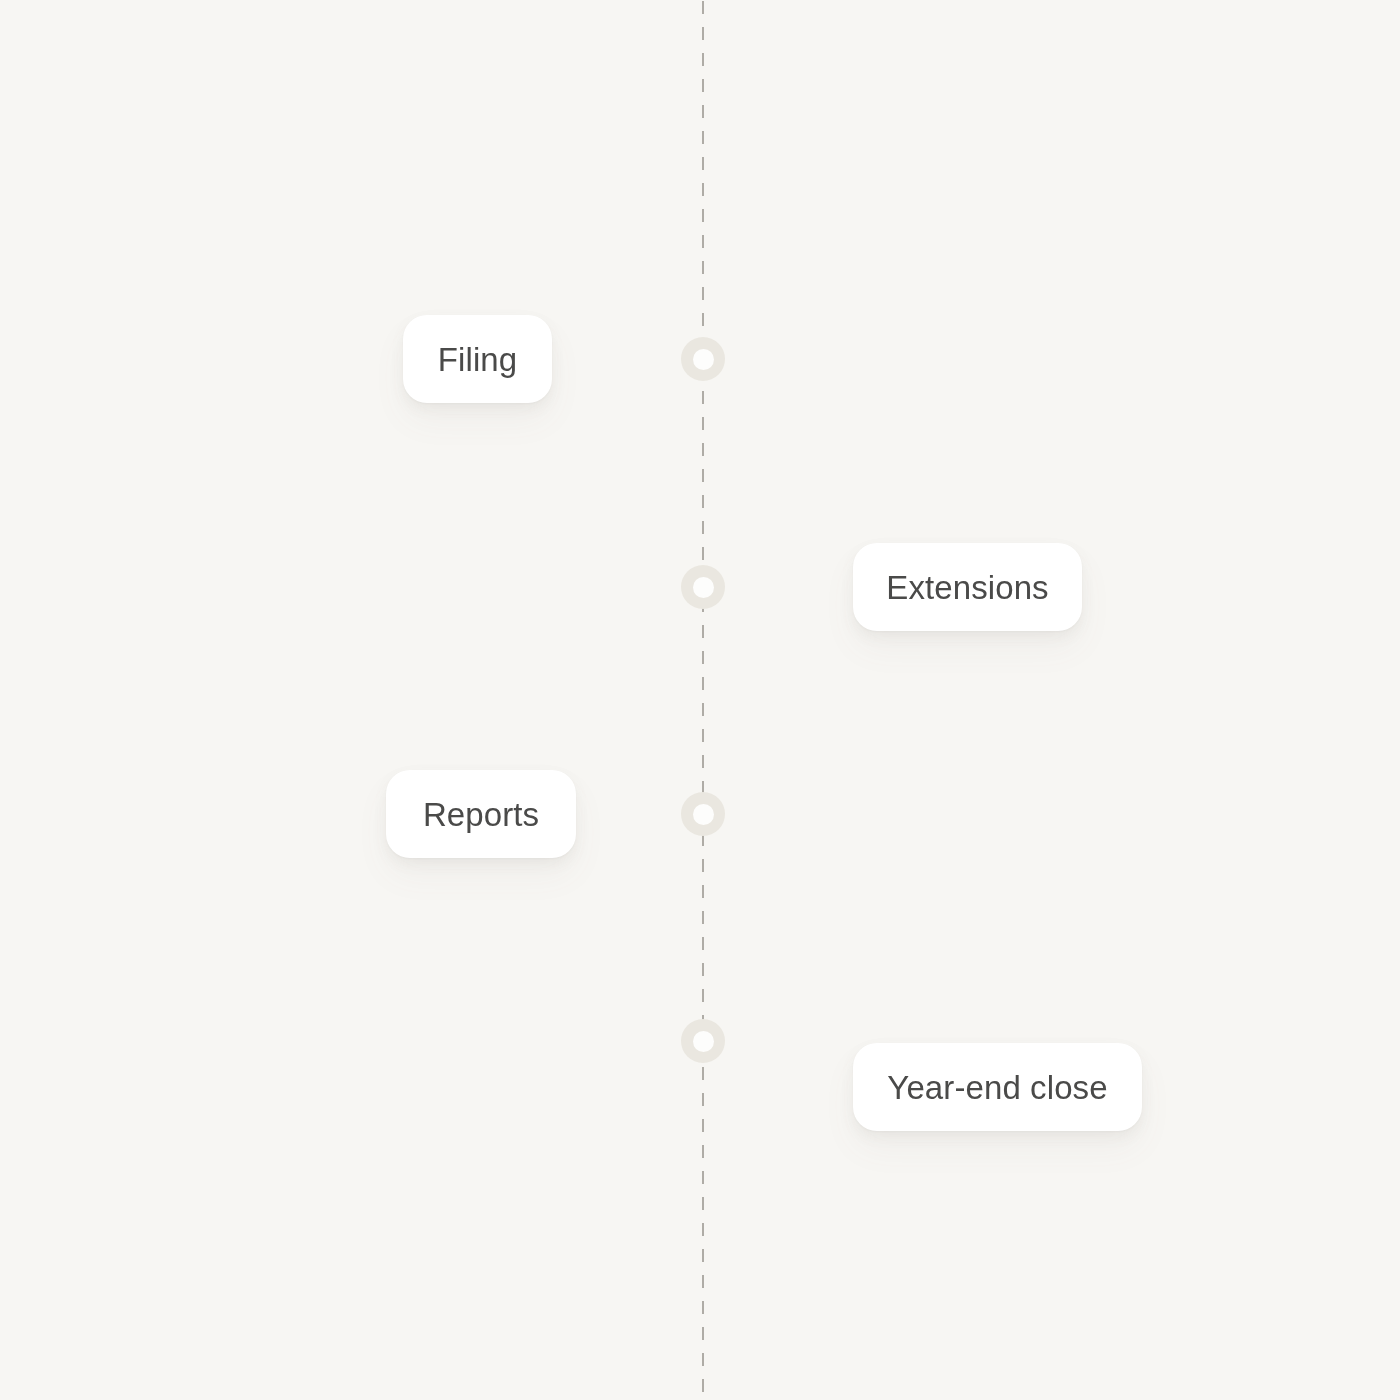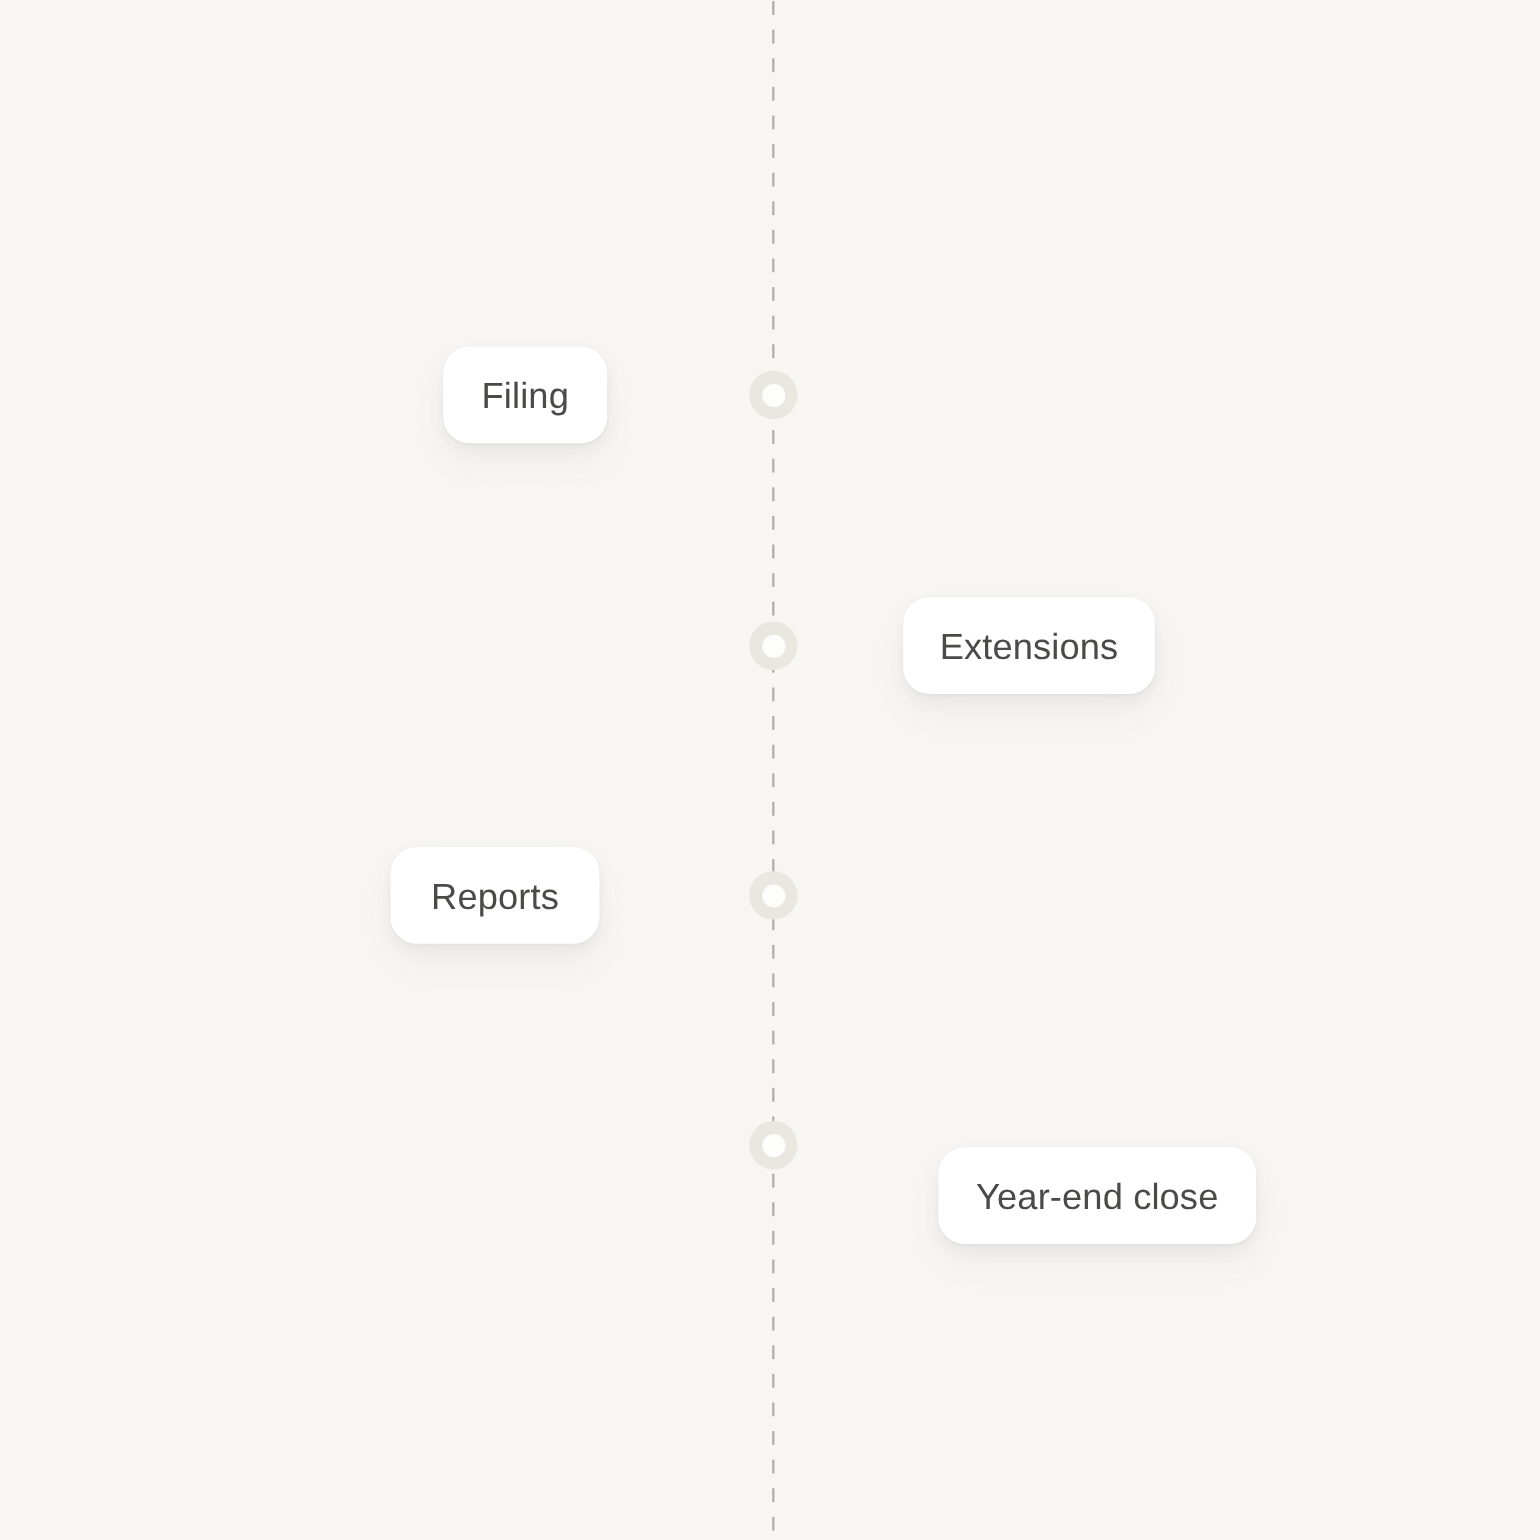--- a/index.html
+++ b/index.html
@@ -86,22 +86,22 @@
     color: #4a4a49;
     letter-spacing: 0.1px;
     line-height: 1;
   }
 
   
   .pill-left  { right: auto; }
   .pill-right { left: 853px; }
 
   .pill-filing    { left: 403px;  top: 359px;  min-width: 149px; }
-  .pill-extensions{ left: 821px;  top: 587px;  min-width: 229px; }
-  .pill-reports   { left: 355px;  top: 814px;  min-width: 190px; }
+  .pill-extensions{ left: 853px;  top: 587px;  min-width: 229px; }
+  .pill-reports   { left: 386px;  top: 814px;  min-width: 190px; }
   .pill-yearend   { left: 853px;  top: 1087px; min-width: 289px; }
 
   .node-1 { left: 703px; top: 359px; }
   .node-2 { left: 703px; top: 587px; }
   .node-3 { left: 703px; top: 814px; }
   .node-4 { left: 703px; top: 1041px; }
 </style>
 </head>
 <body>
 

